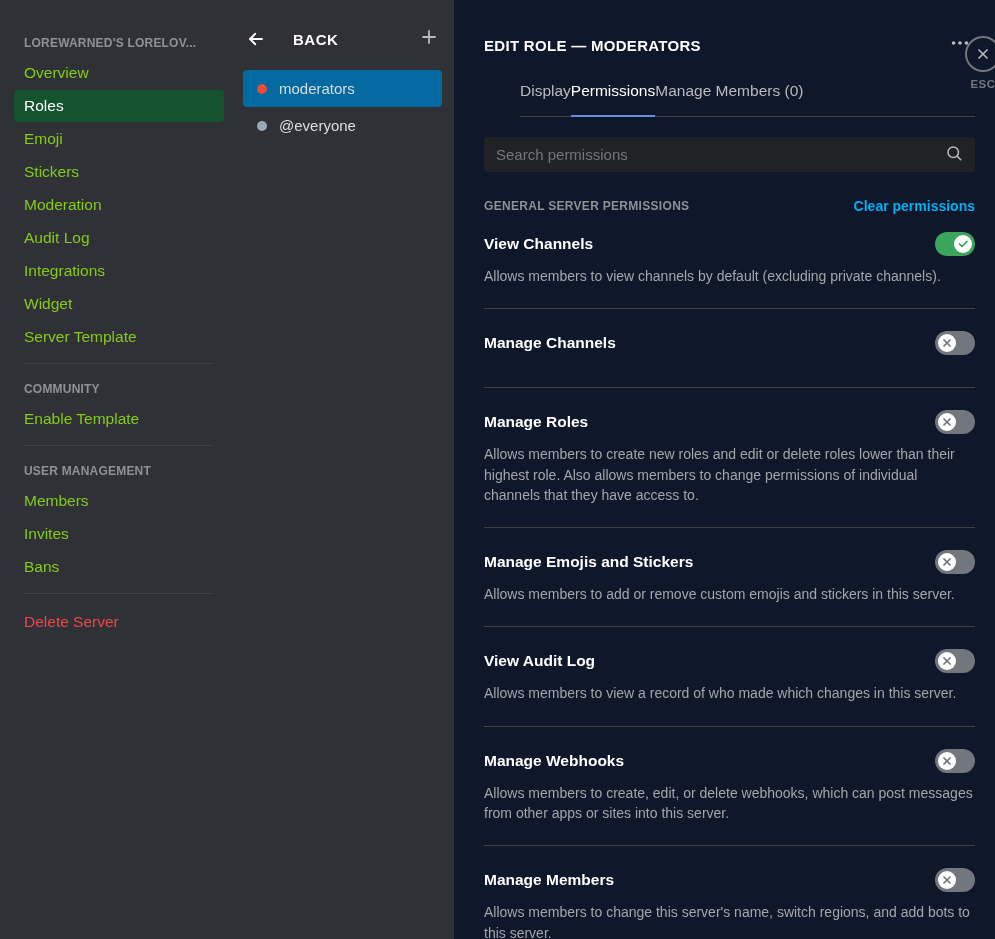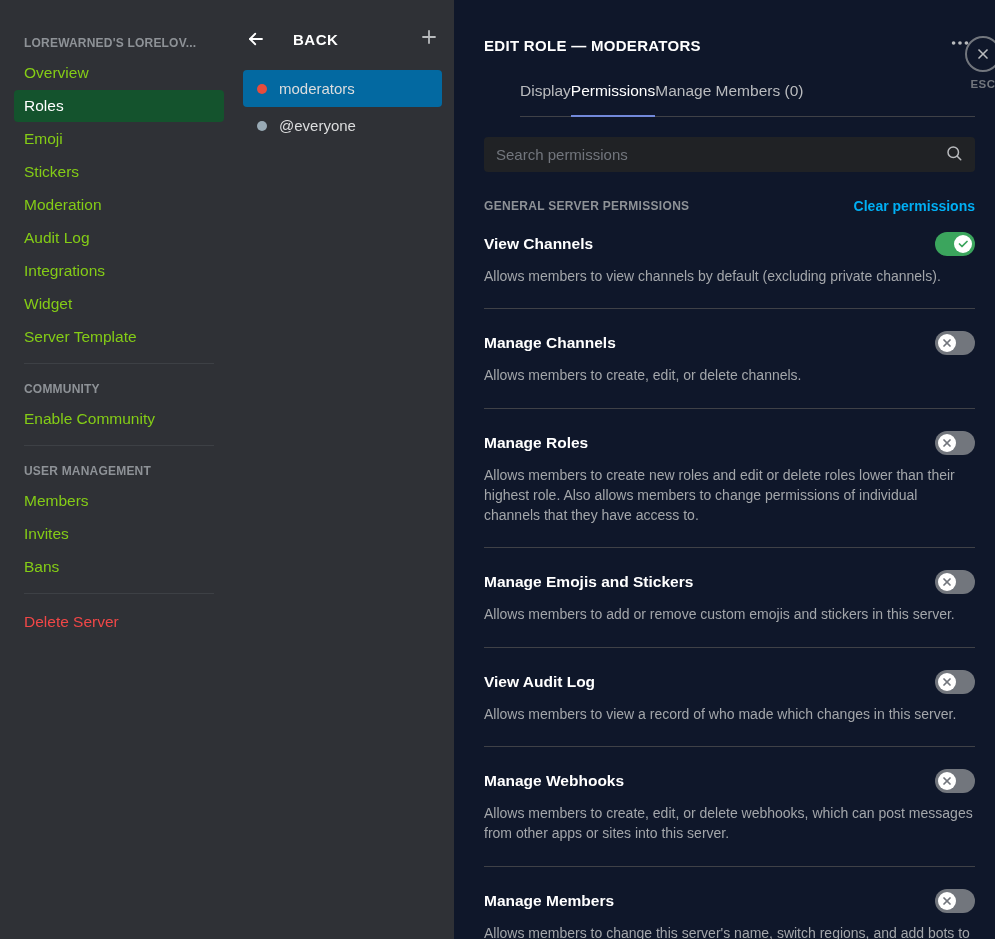--- a/index.html
+++ b/index.html
@@ -264,21 +264,21 @@
       <div class="item">Stickers</div>
       <div class="item">Moderation</div>
       <div class="item">Audit Log</div>
       <div class="item">Integrations</div>
       <div class="item">Widget</div>
       <div class="item">Server Template</div>
     </div>
   <div class="separator"></div>
   <div class="cat">COMMUNITY</div>
   <div id="sb-community">
-      <div class="item">Enable Community</div>
+      <div class="item">Enable Template</div>
     </div>
   <div class="separator"></div>
   <div class="cat">USER MANAGEMENT</div>
   <div id="sb-usermgmt">
       <div class="item">Members</div>
       <div class="item">Invites</div>
       <div class="item">Bans</div>
     </div>
   <div class="separator"></div>
   <div class="item danger">Delete Server</div>
@@ -366,21 +366,20 @@
             <div class="perm-title">Manage Channels</div>
             <div class="toggle off">
               <div class="knob">
                 <svg width="12" height="12" viewBox="0 0 24 24" fill="none" stroke="#72767d" stroke-width="3.5" stroke-linecap="round">
                   <line x1="6" y1="6" x2="18" y2="18"></line>
                   <line x1="6" y1="18" x2="18" y2="6"></line>
                 </svg>
               </div>
             </div>
           </div>
-          <div class="perm-desc">Allows members to create, edit, or delete channels.</div>
         </div>
         <div class="perm">
           <div class="perm-row">
             <div class="perm-title">Manage Roles</div>
             <div class="toggle off">
               <div class="knob">
                 <svg width="12" height="12" viewBox="0 0 24 24" fill="none" stroke="#72767d" stroke-width="3.5" stroke-linecap="round">
                   <line x1="6" y1="6" x2="18" y2="18"></line>
                   <line x1="6" y1="18" x2="18" y2="6"></line>
                 </svg>

